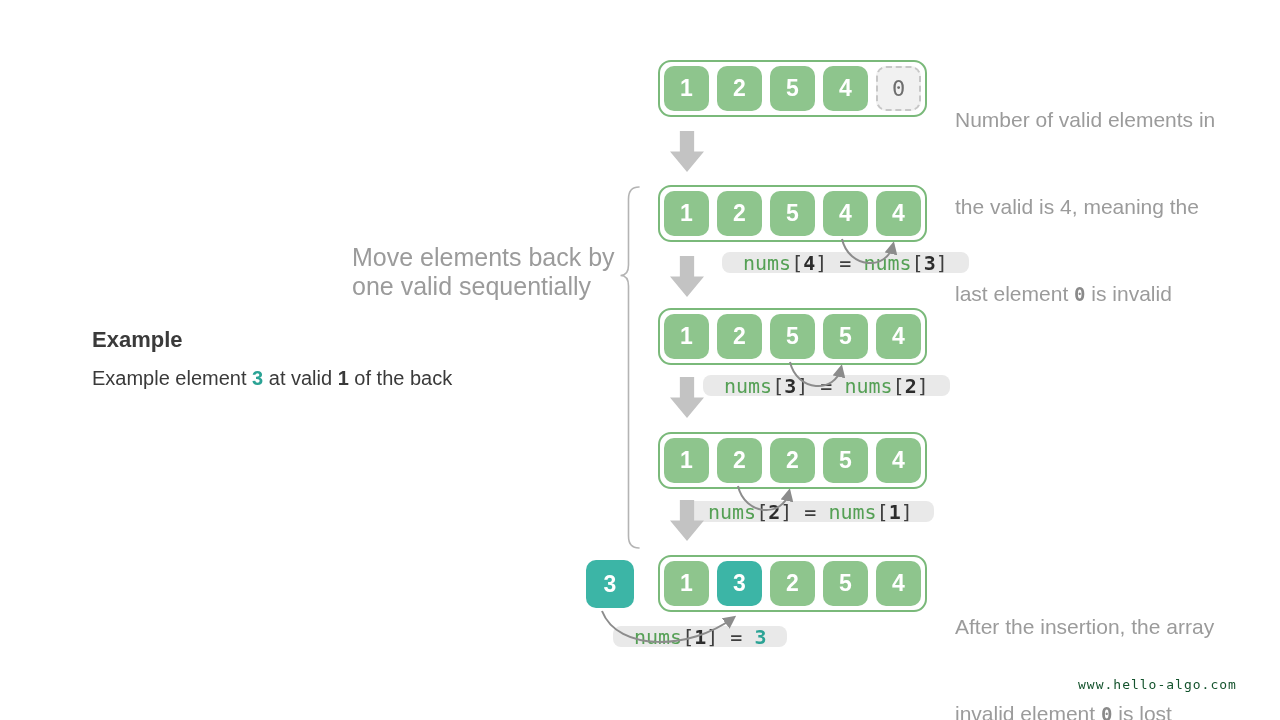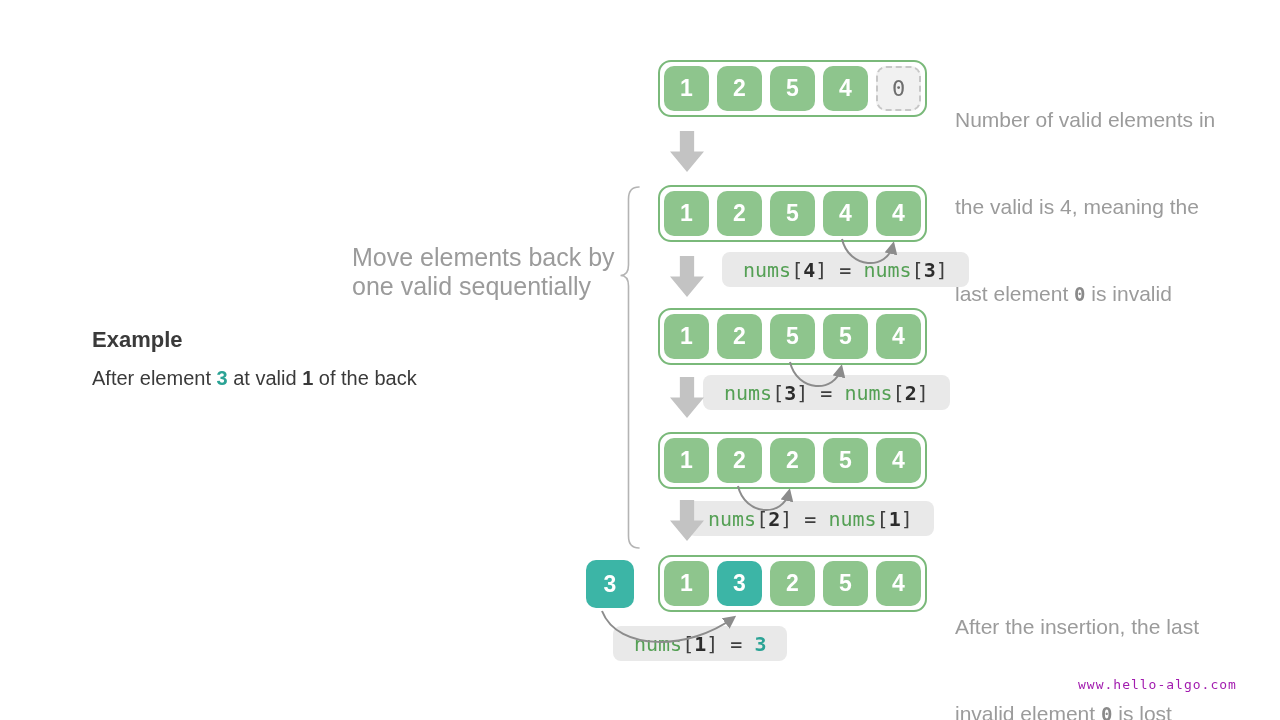--- a/index.html
+++ b/index.html
@@ -40,21 +40,21 @@
   }
   
   .down-arrow{
     position:absolute;left:670px;width:34px;height:41px;
     background:var(--big-arrow,#c3c3c3);z-index:3;
     clip-path:polygon(29% 0%,71% 0%,71% 50%,100% 50%,50% 100%,0% 50%,29% 50%);
   }
   .a1{top:131px;} .a2{top:256px;} .a3{top:377px;} .a4{top:500px;}
   
   .op-label{
-    position:absolute;height:35px;border-radius:8px;
+    position:absolute;height:21px;border-radius:8px;
     background:var(--label-bg,#e9e9e9);
     display:inline-flex;align-items:center;padding:0 21px;
     font-family:"DejaVu Sans Mono", monospace;font-size:20px;
     white-space:pre;z-index:2;
   }
   .l1{left:722px;top:252px;} .l2{left:703px;top:375px;} .l3{left:687px;top:501px;} .l4{left:613px;top:626px;}
   .tk-fn{color:var(--code-green,#55a055);}
   .tk-br{color:#3e3e3e;}
   .tk-num{color:#2c2c2c;font-weight:bold;}
   .tk-eq{color:#3e3e3e;}
@@ -85,43 +85,43 @@
   .tk-mono{
     font-family:"DejaVu Sans Mono", monospace;font-weight:bold;
     font-size:19px;color:#8a8a8a;
   }
   
   .overlay{position:absolute;left:0;top:0;z-index:4;pointer-events:none;}
   
   .watermark{
     position:absolute;left:1078px;top:677px;
     font-family:"DejaVu Sans Mono", monospace;font-size:13px;
-    color:#a21caf;letter-spacing:1px;
+    color:#14532d;letter-spacing:1px;
   }
 </style>
 </head>
 <body>
 
 <div class="canvas">
 
   <h2 class="example-heading">Example</h2>
-  <p class="example-desc"><span class="tk-plain">After element </span><span class="tk-teal">3</span><span class="tk-plain"> at valid </span><span class="tk-bold">1</span><span class="tk-plain"> of the back</span></p>
+  <p class="example-desc"><span class="tk-plain">Example element </span><span class="tk-teal">3</span><span class="tk-plain"> at valid </span><span class="tk-bold">1</span><span class="tk-plain"> of the back</span></p>
 
   <div class="move-note">
     <div>Move elements back by</div>
     <div>one valid sequentially</div>
   </div>
 
   <div class="note note-top">
     <div>Number of valid elements in</div>
     <div>the valid is 4, meaning the</div>
     <div><span class="tk-plain">last element </span><span class="tk-mono">0</span><span class="tk-plain"> is invalid</span></div>
   </div>
   <div class="note note-bottom">
-    <div>After the insertion, the last</div>
+    <div>After the insertion, the array</div>
     <div><span class="tk-plain">invalid element </span><span class="tk-mono">0</span><span class="tk-plain"> is lost</span></div>
   </div>
 
   <div class="array-box row0">
       <div class="cell" data-state="valid">1</div>
       <div class="cell" data-state="valid">2</div>
       <div class="cell" data-state="valid">5</div>
       <div class="cell" data-state="valid">4</div>
       <div class="cell" data-state="invalid">0</div>
     </div>

